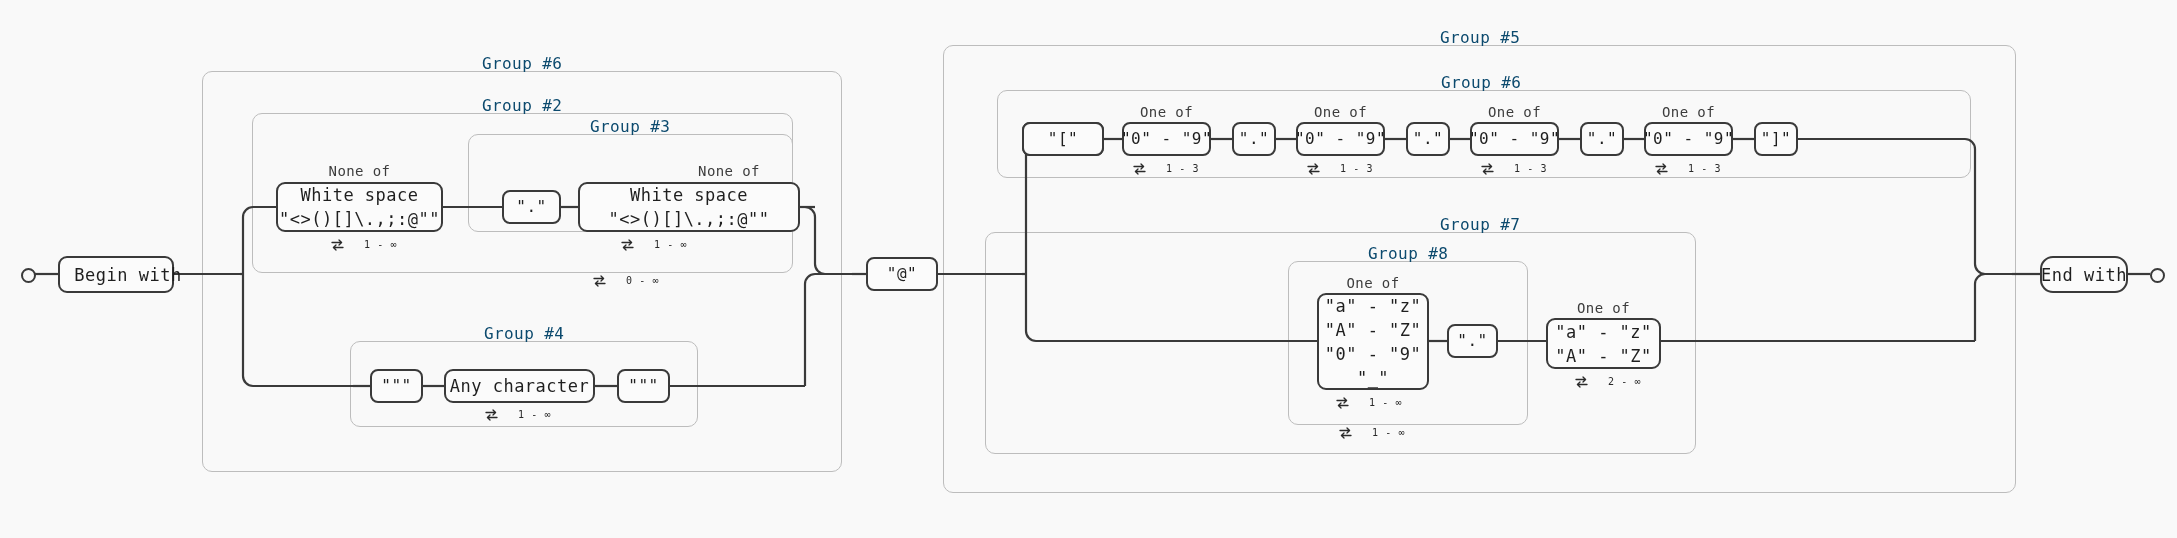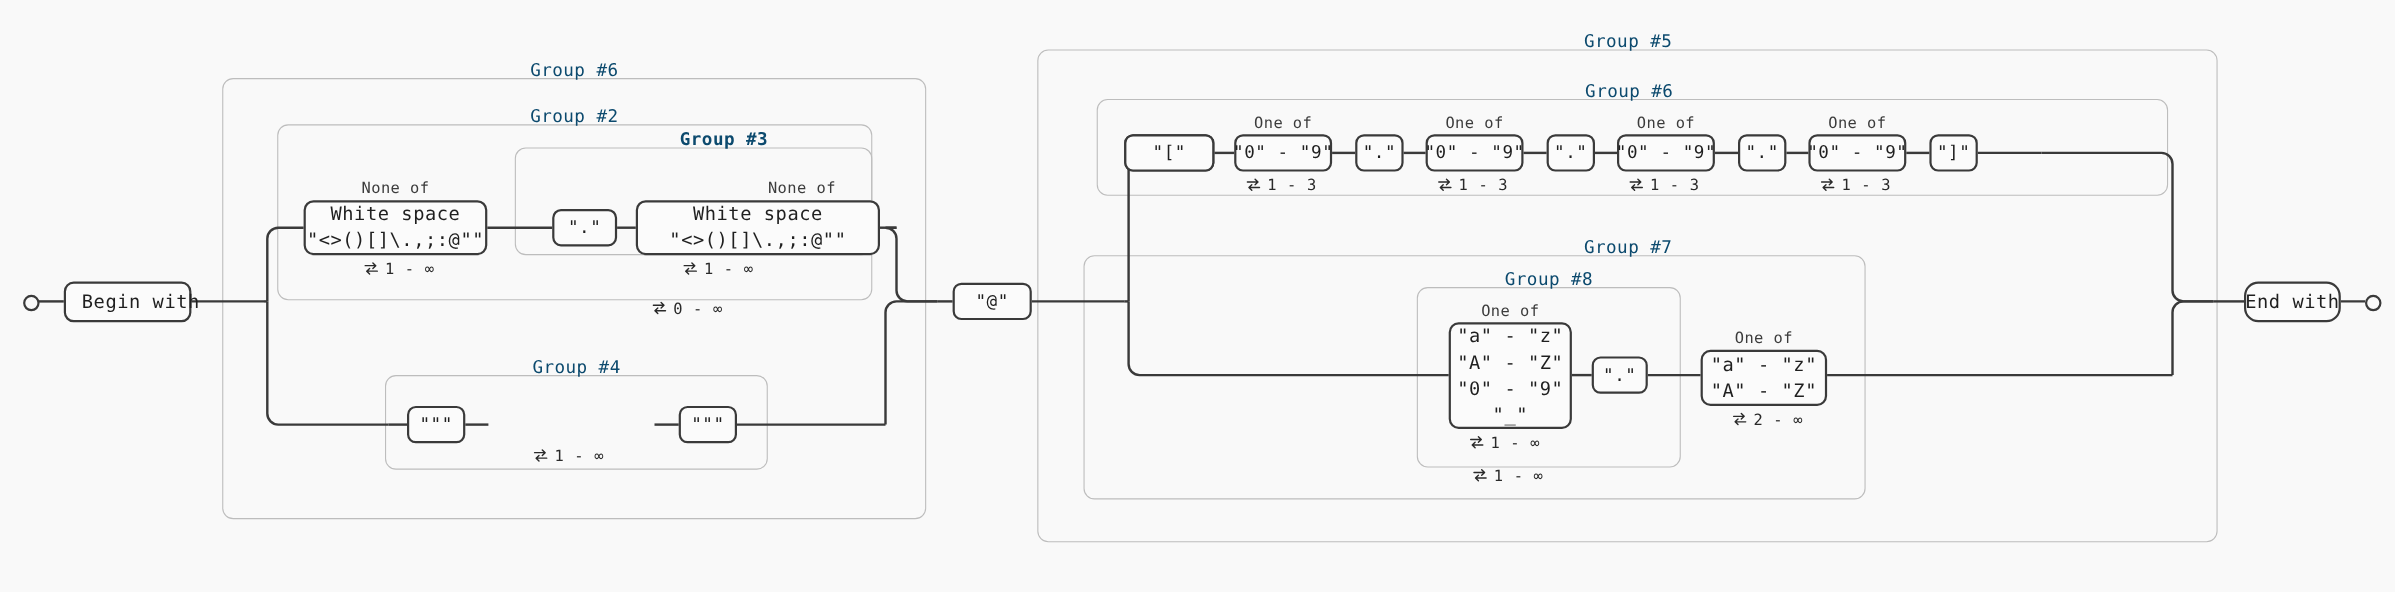--- a/index.html
+++ b/index.html
@@ -53,27 +53,27 @@
     color: #3c3c3c;
     white-space: pre;
     text-align: center;
     z-index: 7;
     letter-spacing: 0.4px;
   }
 
   
   .quant {
     position: absolute;
-    font-size: 14px;
+    font-size: 10px;
     line-height: 16px;
     color: #2a2a2a;
     white-space: pre;
     display: flex;
-    align-items: flex-start;
-    gap: 5px;
+    align-items: center;
+    gap: 19px;
     z-index: 7;
     letter-spacing: 0.6px;
   }
   .quant svg { display:block; }
 
   
   .group {
     position: absolute;
     box-sizing: border-box;
     border: 1.5px solid #bdbdbd;
@@ -171,21 +171,21 @@
     <line x1="2128" y1="274" x2="2150" y2="274"></line>
   </svg>
 
   <div class="group" style="left:202px; top:71px; width:640px; height:401px;"></div>
   <div class="group-label" style="left:482px; top:56px; width:80px; text-align:center;">Group #6</div>
 
   <div class="group" style="left:252px; top:113px; width:541px; height:160px;"></div>
   <div class="group-label" style="left:482px; top:98px; width:80px; text-align:left;">Group #2</div>
 
   <div class="group" style="left:468px; top:134px; width:325px; height:98px;"></div>
-  <div class="group-label" style="left:618px; top:119px; width:80px; text-align:center;font-weight:bold;">Group #3</div>
+  <div class="group-label" style="left:590px; top:119px; width:80px; text-align:center;">Group #3</div>
 
   <div class="group" style="left:350px; top:341px; width:348px; height:86px;"></div>
   <div class="group-label" style="left:484px; top:326px; width:80px; text-align:center;">Group #4</div>
 
   <div class="group" style="left:943px; top:45px; width:1073px; height:448px;"></div>
   <div class="group-label" style="left:1440px; top:30px; width:80px; text-align:center;">Group #5</div>
 
   <div class="group" style="left:997px; top:90px; width:974px; height:88px;"></div>
   <div class="group-label" style="left:1441px; top:75px; width:80px; text-align:center;">Group #6</div>
 
@@ -241,20 +241,23 @@
       <path d="M2,4.5 H11 M9,2 L11.6,4.5 L9,7" fill="none" stroke="#2a2a2a" stroke-width="1.3" stroke-linecap="round" stroke-linejoin="round"></path>
       <path d="M13,9.5 H4 M6,7 L3.4,9.5 L6,12" fill="none" stroke="#2a2a2a" stroke-width="1.3" stroke-linecap="round" stroke-linejoin="round"></path>
     </svg>
     <span>0 - ∞</span>
   </div>
 
   <div class="node small" style="left:370px; top:369px; width:53px; height:34px;">
     <span class="ln">"""</span>
   </div>
 
+  <div class="node" style="left:444px; top:369px; width:151px; height:34px;">
+    <span class="ln">Any character</span>
+  </div>
   <div class="quant" style="left:484px; top:407px;">
     <svg width="15" height="14" viewBox="0 0 15 14">
       <path d="M2,4.5 H11 M9,2 L11.6,4.5 L9,7" fill="none" stroke="#2a2a2a" stroke-width="1.3" stroke-linecap="round" stroke-linejoin="round"></path>
       <path d="M13,9.5 H4 M6,7 L3.4,9.5 L6,12" fill="none" stroke="#2a2a2a" stroke-width="1.3" stroke-linecap="round" stroke-linejoin="round"></path>
     </svg>
     <span>1 - ∞</span>
   </div>
 
   <div class="node small" style="left:617px; top:369px; width:53px; height:34px;">
     <span class="ln">"""</span>

